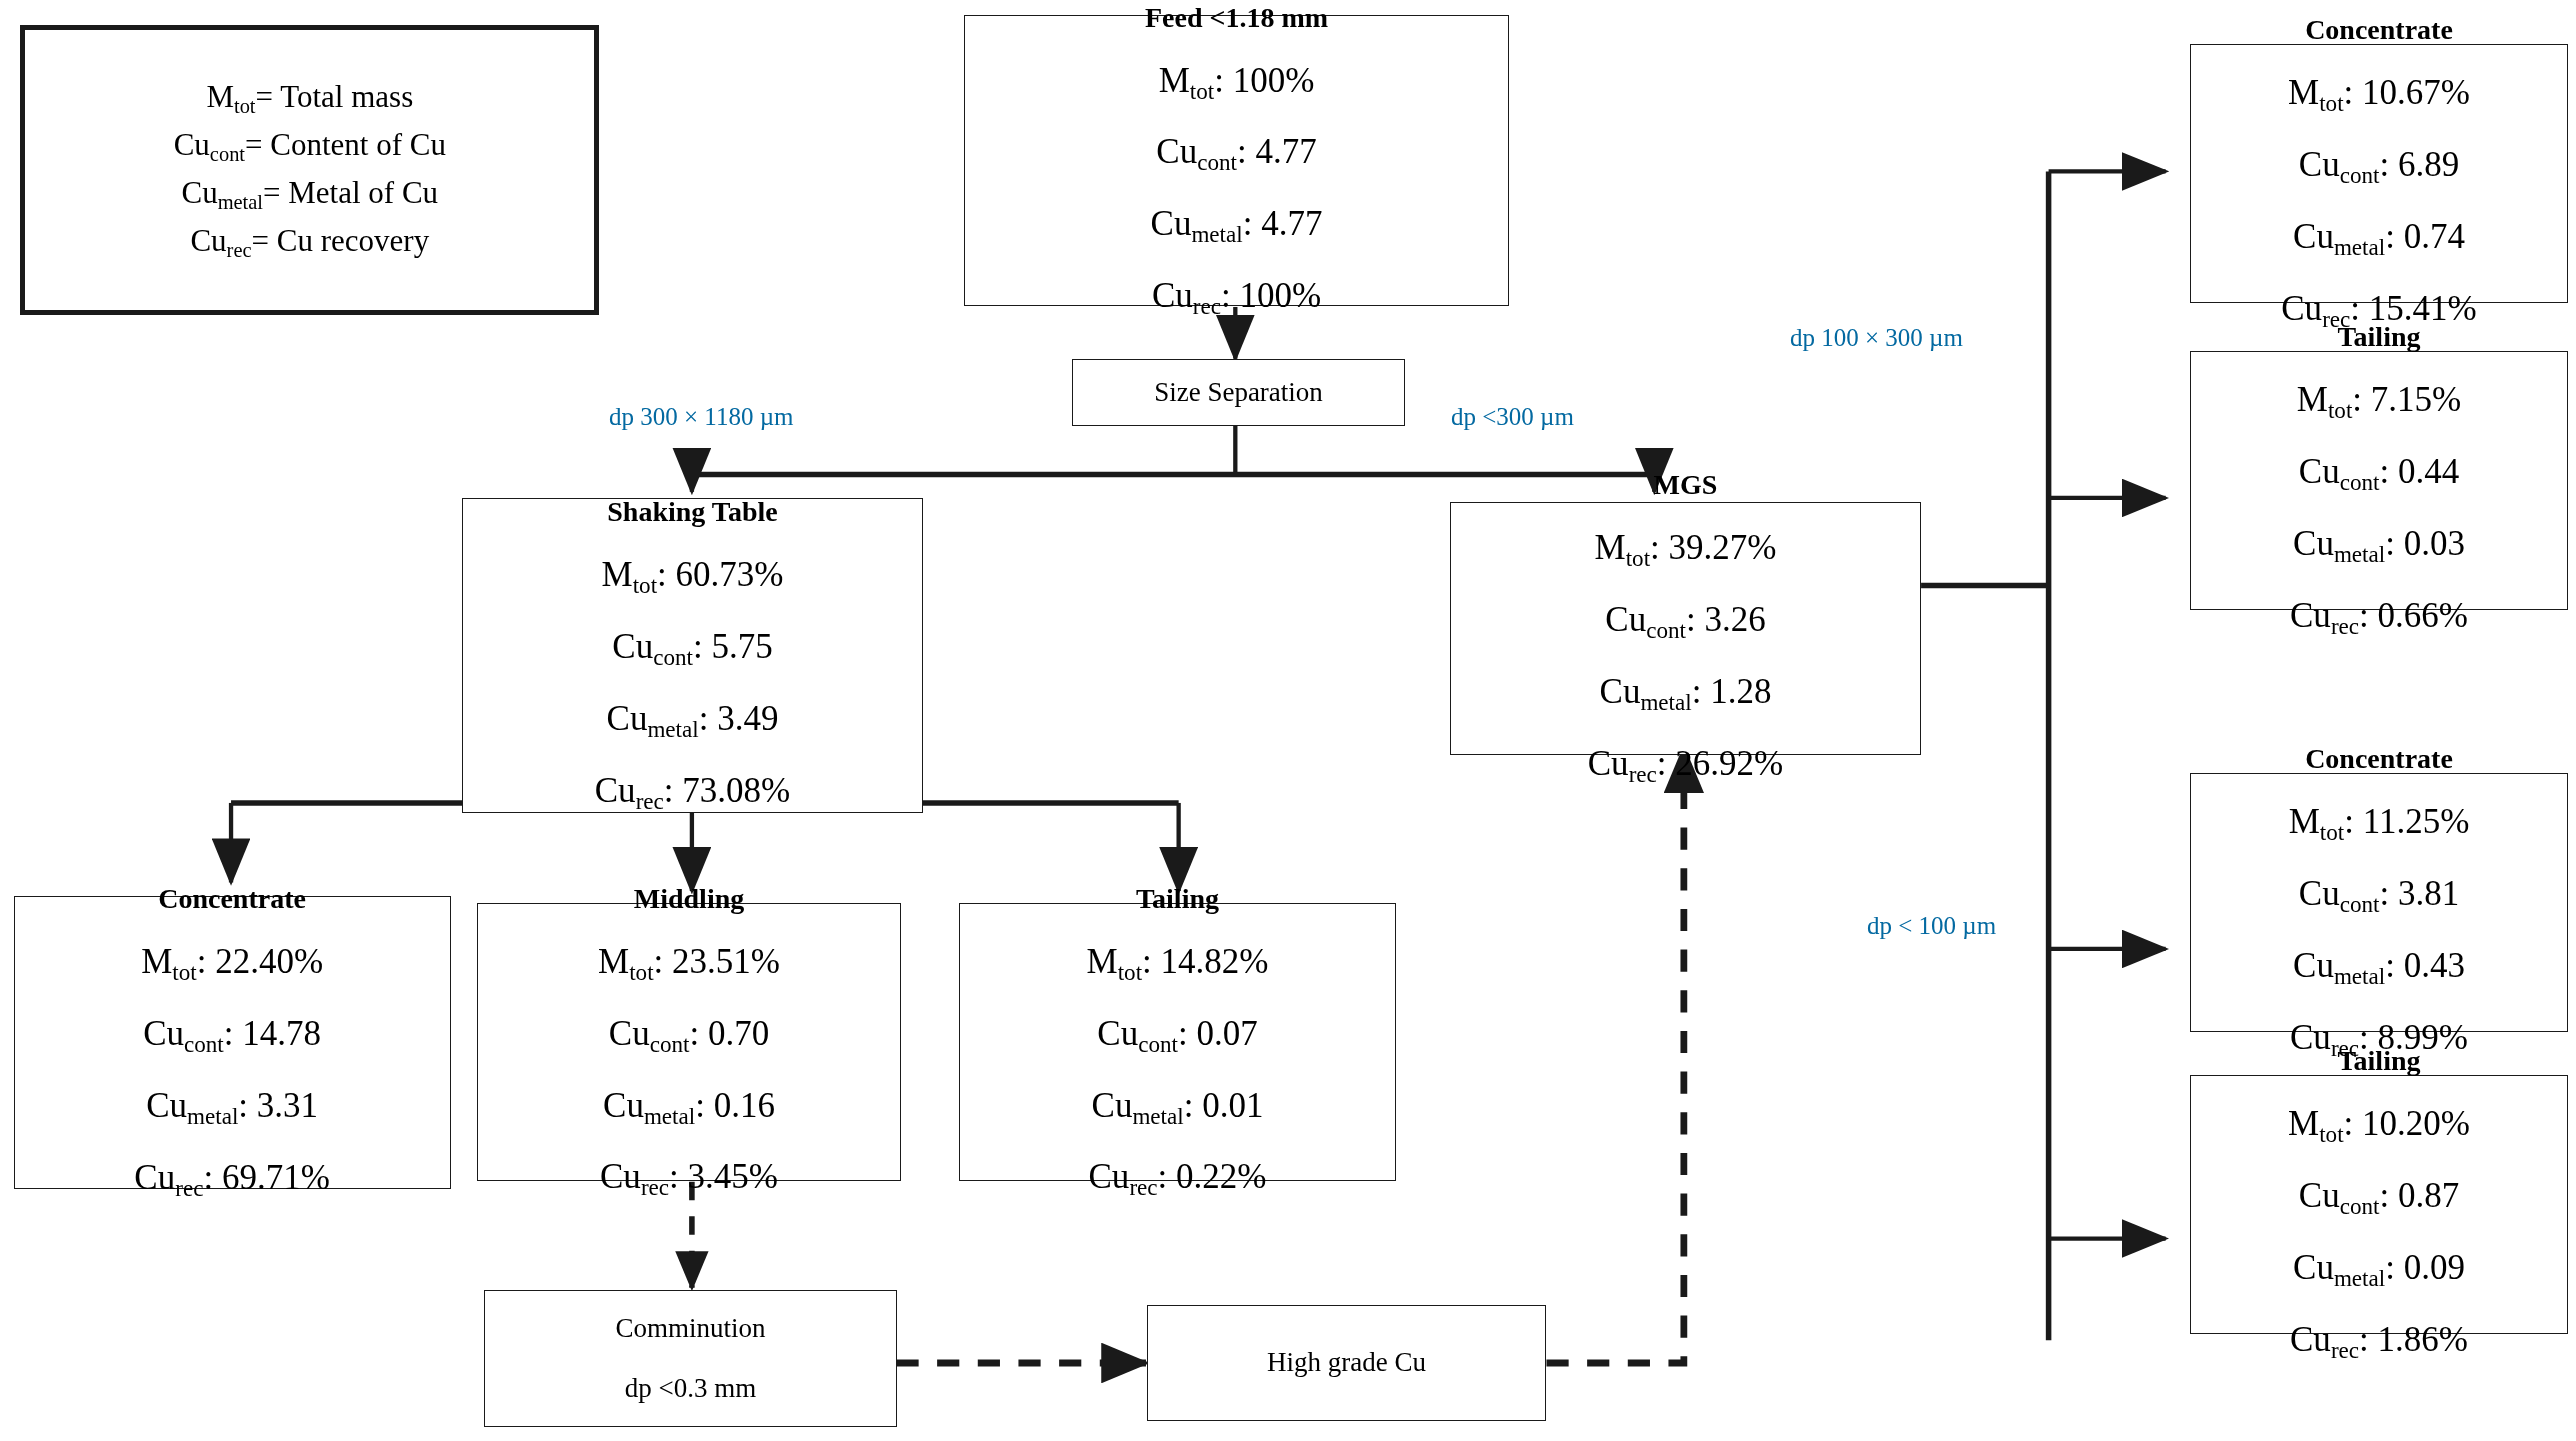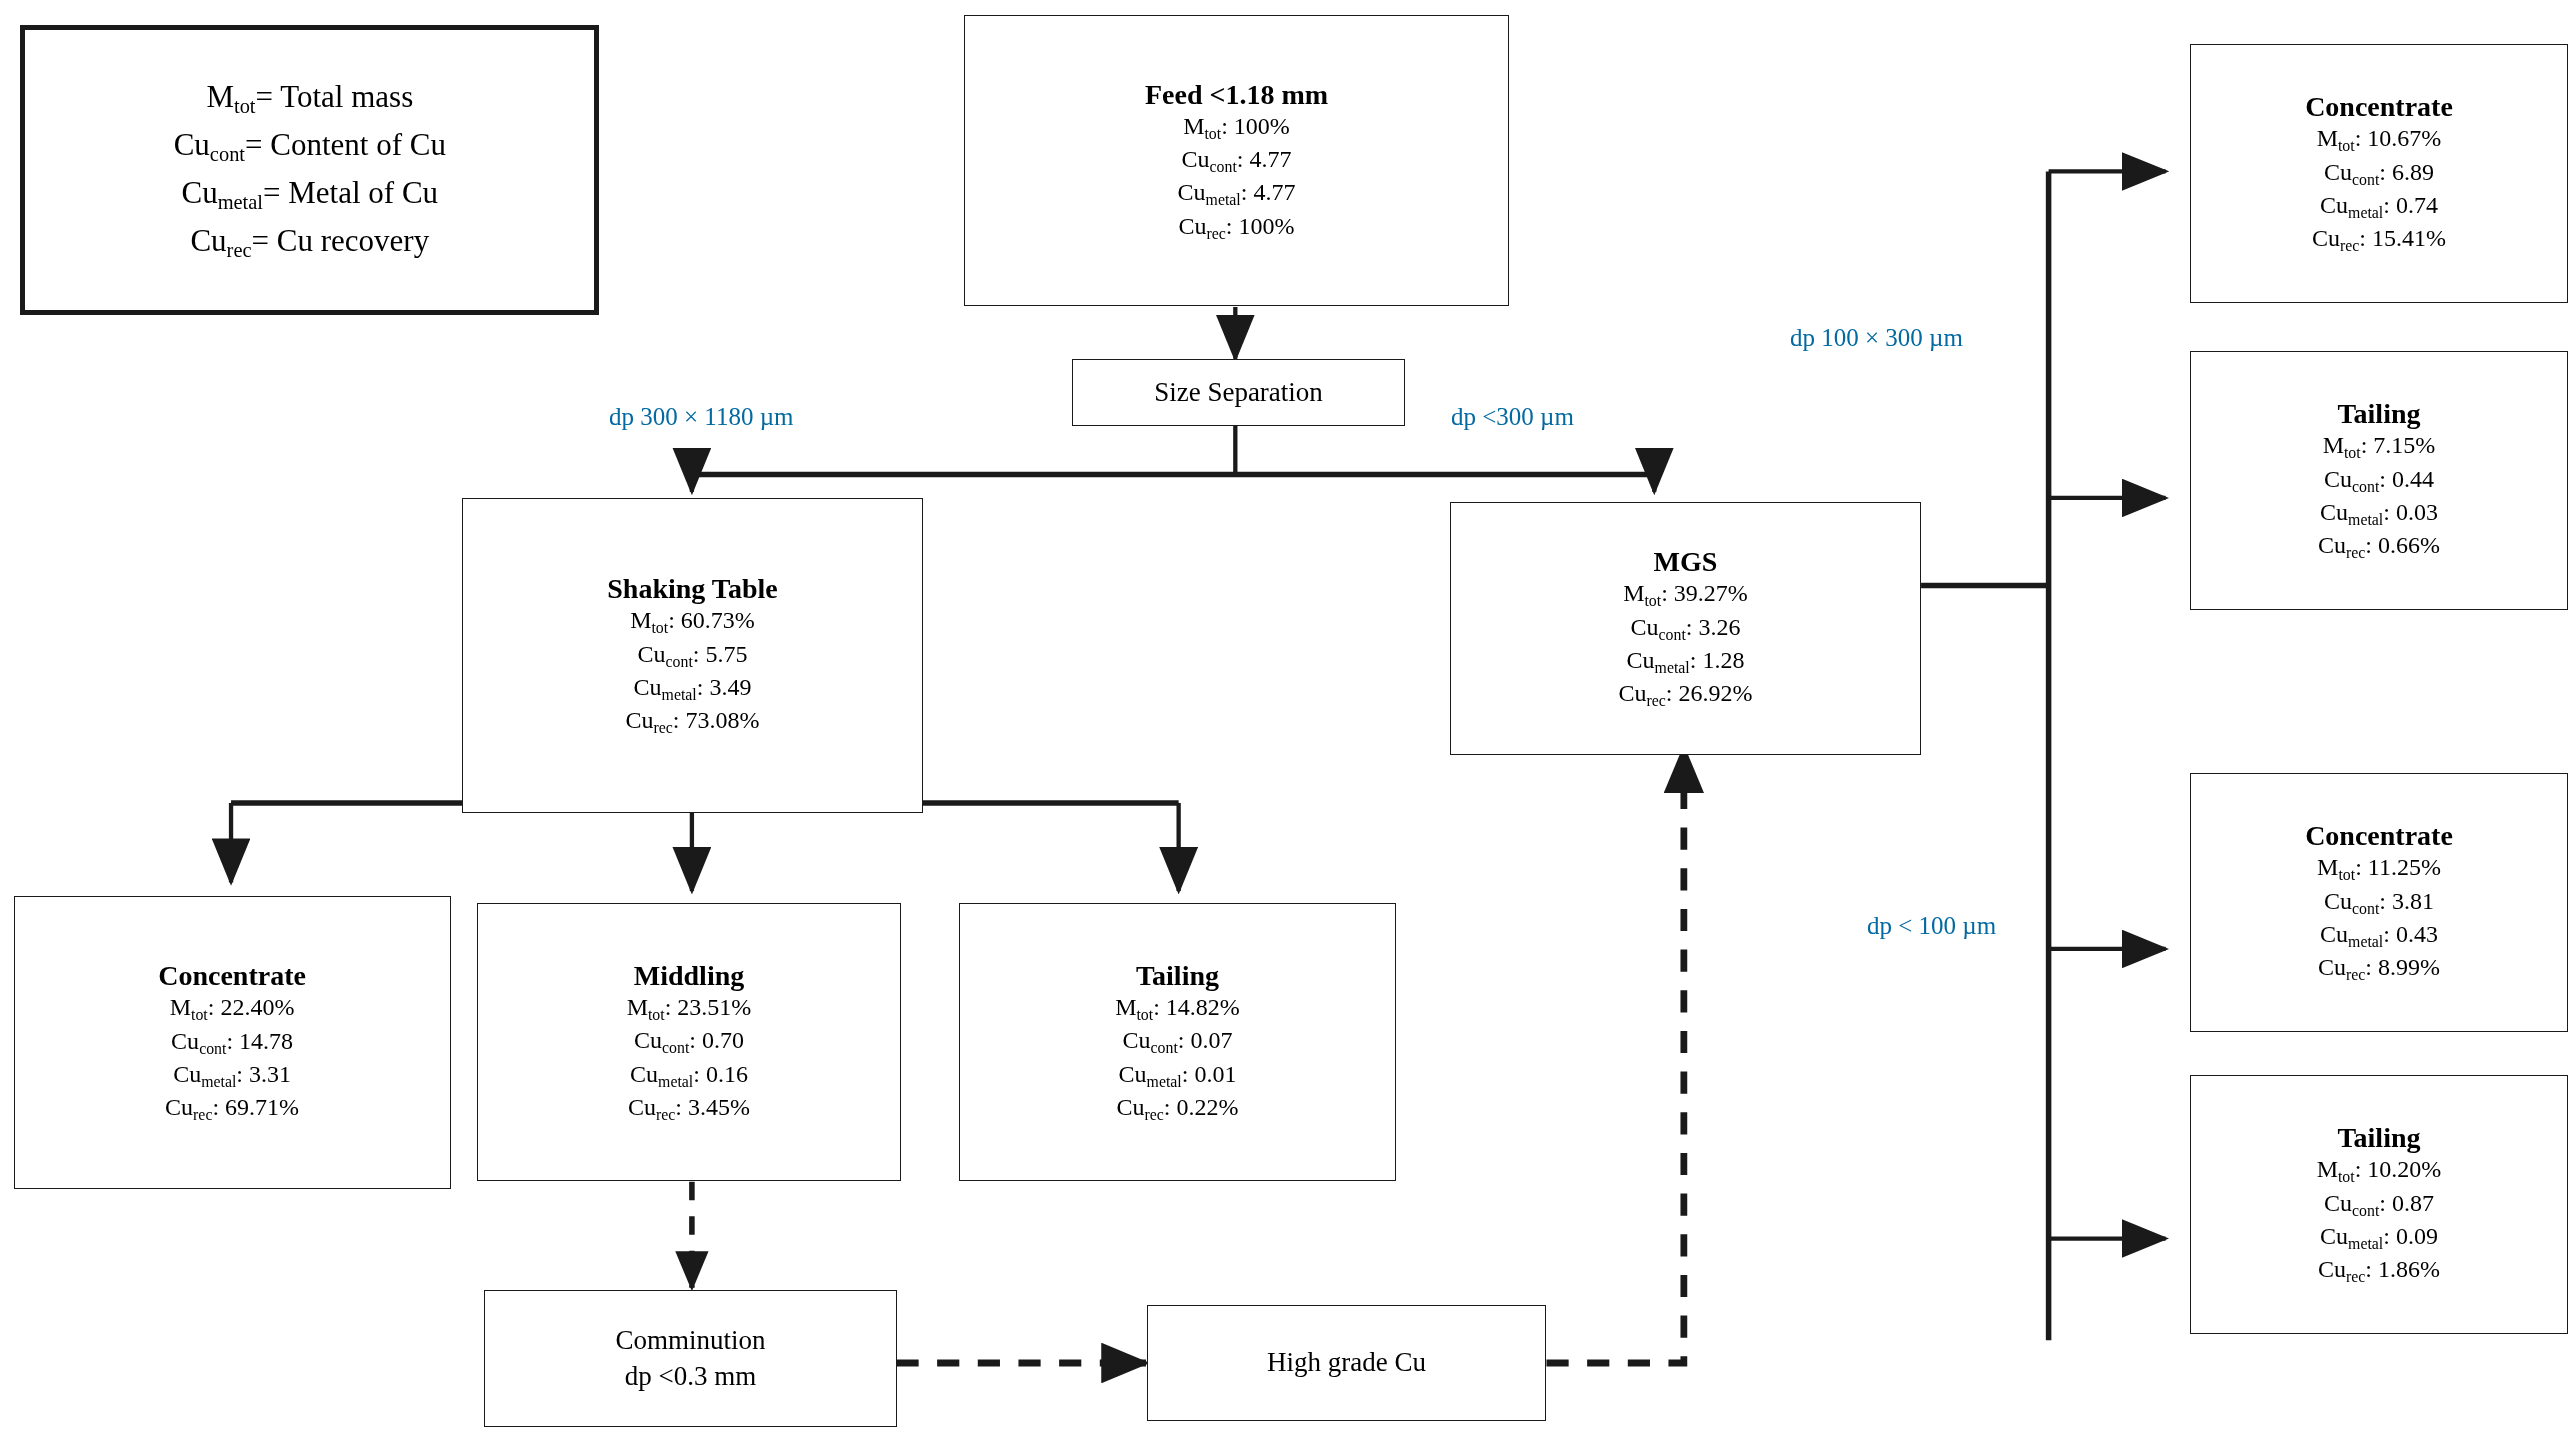--- a/index.html
+++ b/index.html
@@ -2,24 +2,24 @@
 <html style="font-size:10px"><head>
 <meta charset="utf-8">
 <style>
   html,body{margin:0;padding:0;background:#ffffff;}
   body{font-family:"Liberation Serif","DejaVu Serif",serif;}
   #stage{position:relative;width:2576px;height:1442px;background:#fff;overflow:hidden;}
 
   .box{position:absolute;box-sizing:border-box;background:#fff;border:1.8px solid #1a1a1a;
        display:flex;flex-direction:column;align-items:center;justify-content:center;}
   .box.thick{border-width:5.5px;}
-  .box.thin{border-width:1.8px;}
+  .box.thin{border-width:1.8px;gap:24px;}
 
   .ttl{font-weight:bold;font-size:28px;line-height:1.18;color:#000;text-align:center;white-space:nowrap;}
-  .ln{font-size:24px;line-height:1.30;color:#000;text-align:center;white-space:nowrap;}
+  .ln{font-size:35px;line-height:1.30;color:#000;text-align:center;white-space:nowrap;}
   .ln sub,.ttl sub{font-size:0.66em;vertical-align:-0.30em;letter-spacing:0;}
 
   .legend .ln{font-size:31px;line-height:1.46;}
 
   .proc .ln{font-size:27px;}
 
   .edge-label{position:absolute;font-size:25px;color:#0369a1;white-space:nowrap;line-height:1;}
 
   svg.wires{position:absolute;left:0;top:0;width:2576px;height:1442px;pointer-events:none;}
 </style>

